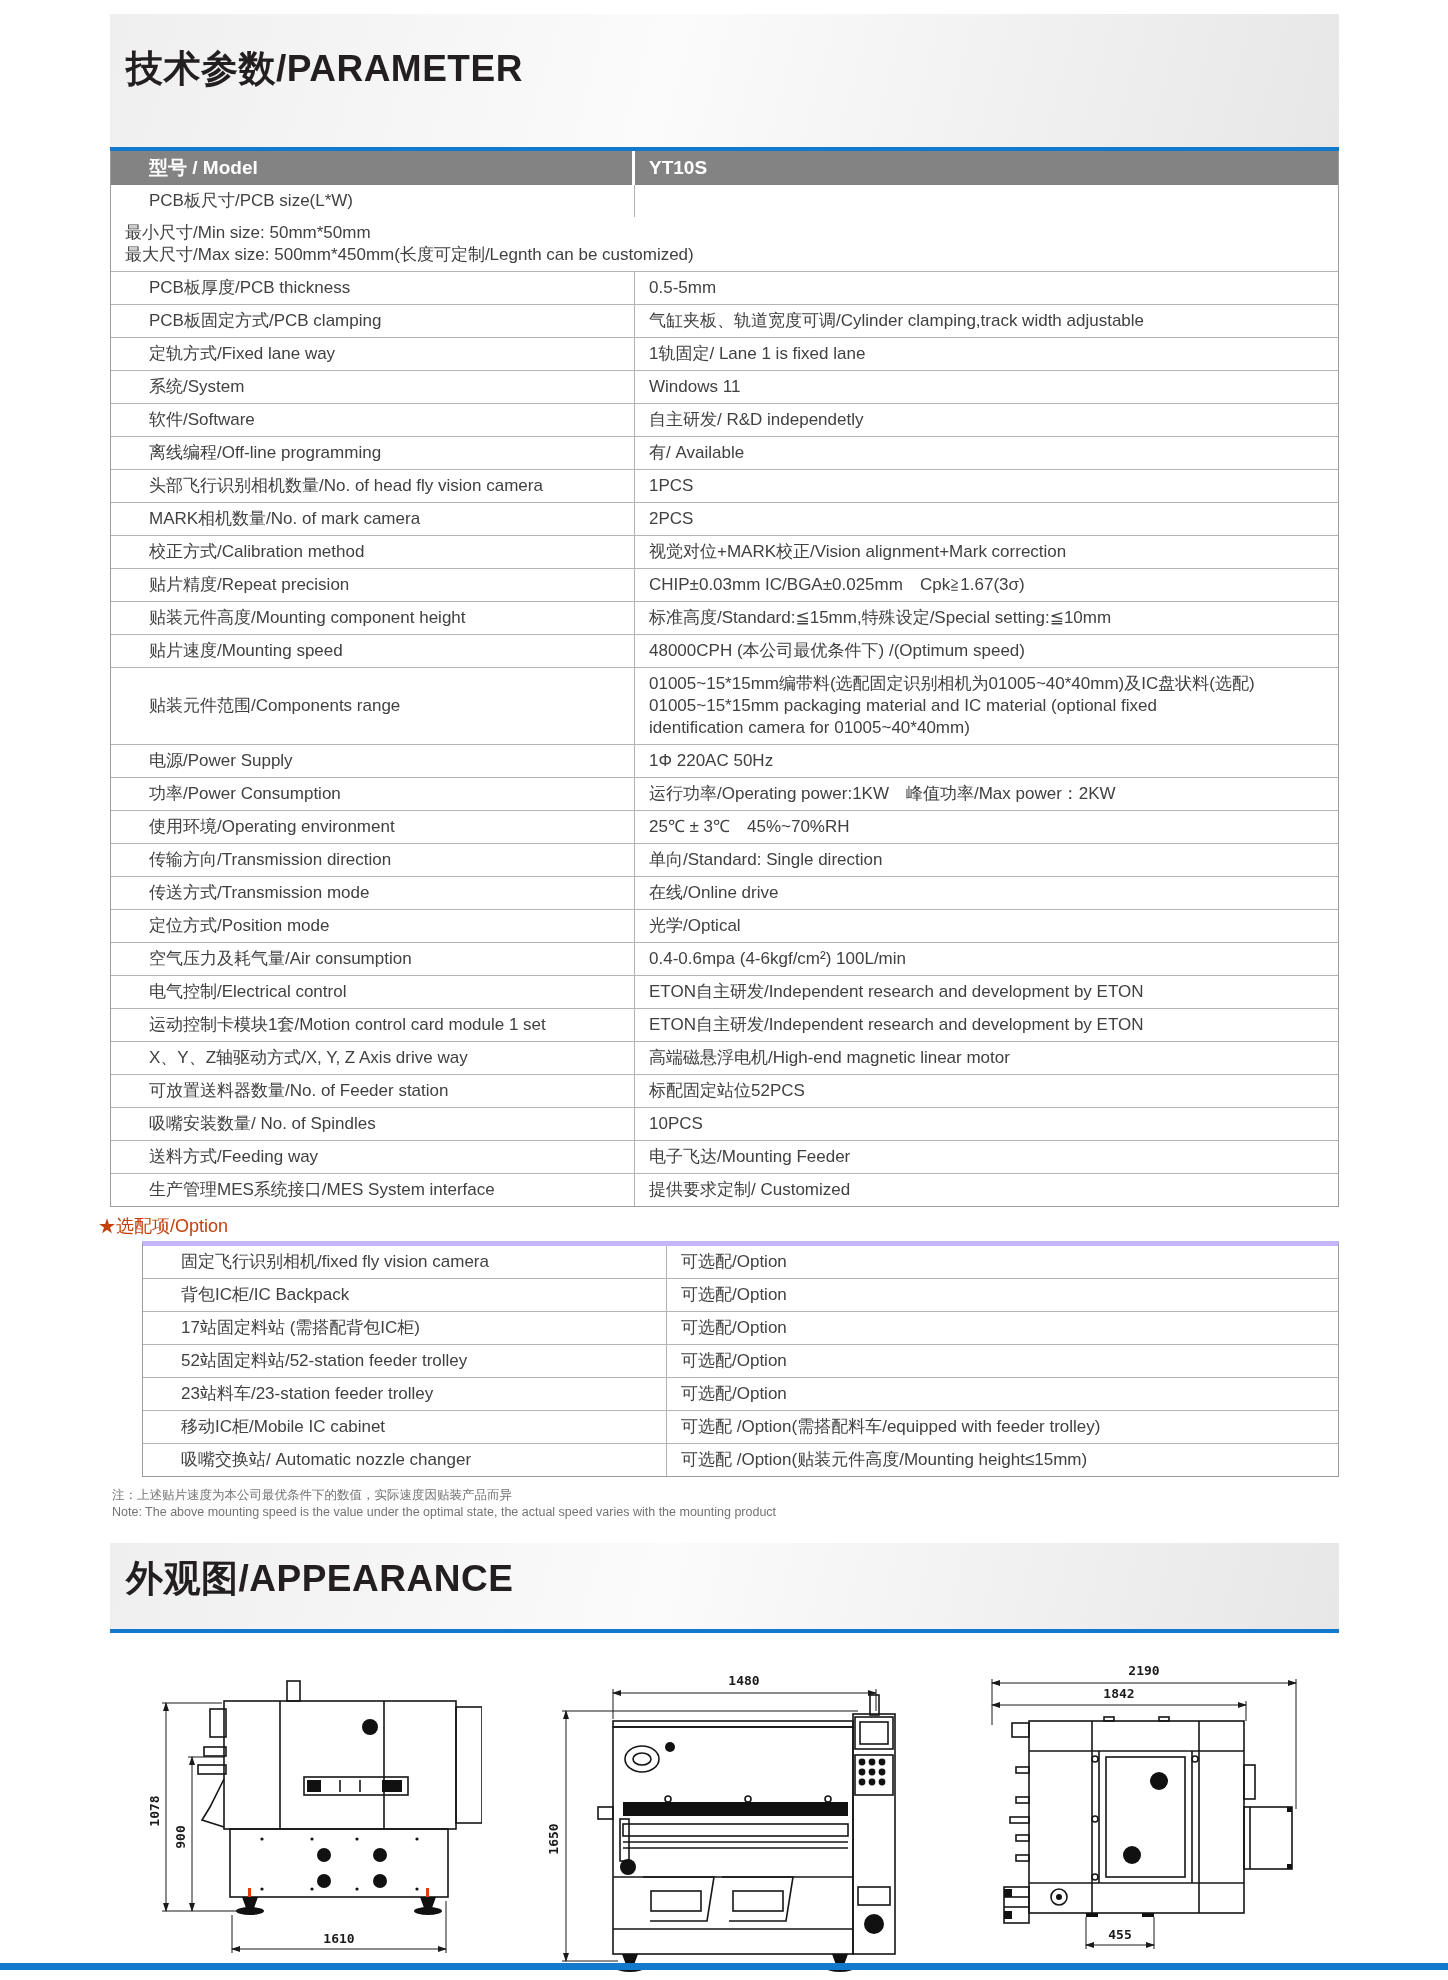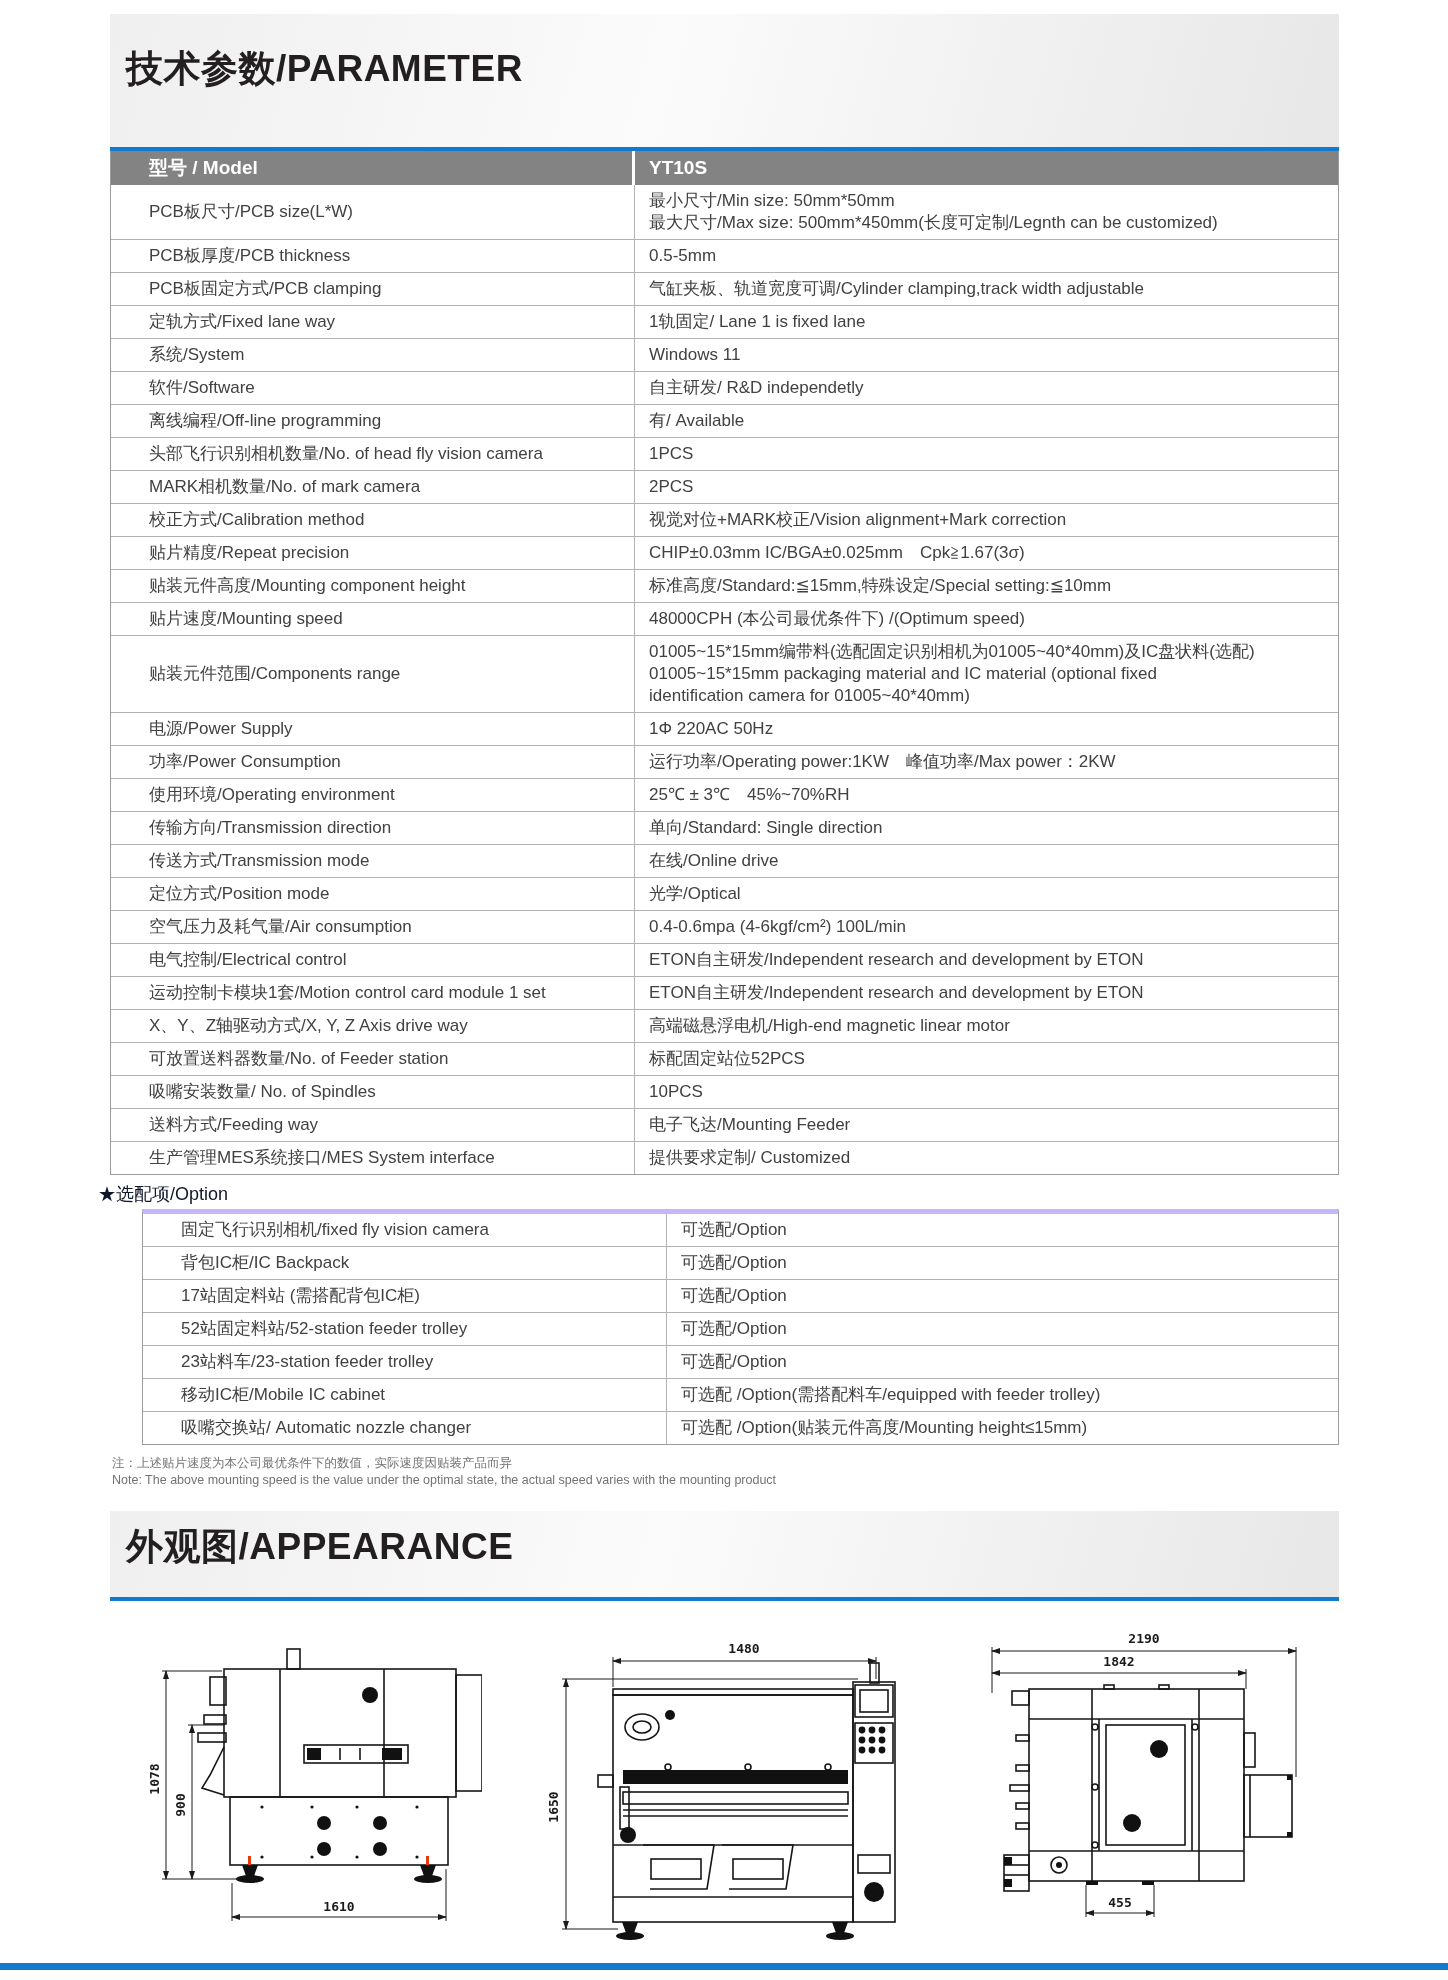--- a/index.html
+++ b/index.html
@@ -11,27 +11,27 @@
     display:flex;align-items:center;padding:0 0 24px 16px;box-sizing:border-box;}
   .section-header.appearance{height:86px;padding-bottom:16px;margin-top:22px;}
   .section-title{font-size:37px;font-weight:900;color:#231f20;letter-spacing:0.5px;line-height:1;}
   .blue-rule{height:4px;background:#1379cd;}
 
   .spec-table{border:1px solid #9c9c9c;border-top:none;background:#fff;}
   .t-head{display:flex;background:#838383;height:34px;}
   .t-head .cell{color:#ffffff;font-weight:bold;font-size:19px;border:none;}
   .t-head .cell.label{border-right:3px solid #ffffff;}
   .t-row{display:flex;border-top:1px solid #b3b3b3;}
-  .t-head + .t-body .t-row:first-child{border-top:none;}
+  .t-head + .t-body .t-row:first-child{border-top:none;flex-direction:column;}
   .cell{display:flex;align-items:center;padding:5px 14px;box-sizing:border-box;
     font-size:17px;line-height:22px;color:#414042;}
   .cell.label{width:524px;flex:none;border-right:1px solid #b3b3b3;padding-left:38px;}
   .cell.value{flex:1;white-space:pre-line;}
 
-  .option-label{margin:8px 0 4px -12px;font-size:18px;color:#0f172a;line-height:22px;}
+  .option-label{margin:8px 0 4px -12px;font-size:18px;color:#c2410c;line-height:22px;}
   .spec-table.option{border-top:5px solid #c4b5fd;margin-top:2px;margin-left:32px;}
   .spec-table.option .t-row:first-child{border-top:none;}
 
   .notes{margin-top:10px;padding-left:2px;}
   .note{font-size:12.5px;line-height:17px;color:#737373;}
 
   .drawings{display:flex;align-items:flex-start;gap:36px;padding-left:22px;margin-top:26px;}
   .drawing{flex:none;}
   .drawing svg{display:block;}
   .dim-text{font-size:13px;font-weight:bold;fill:#1a1a1a;font-family:"DejaVu Sans Mono", monospace;}

